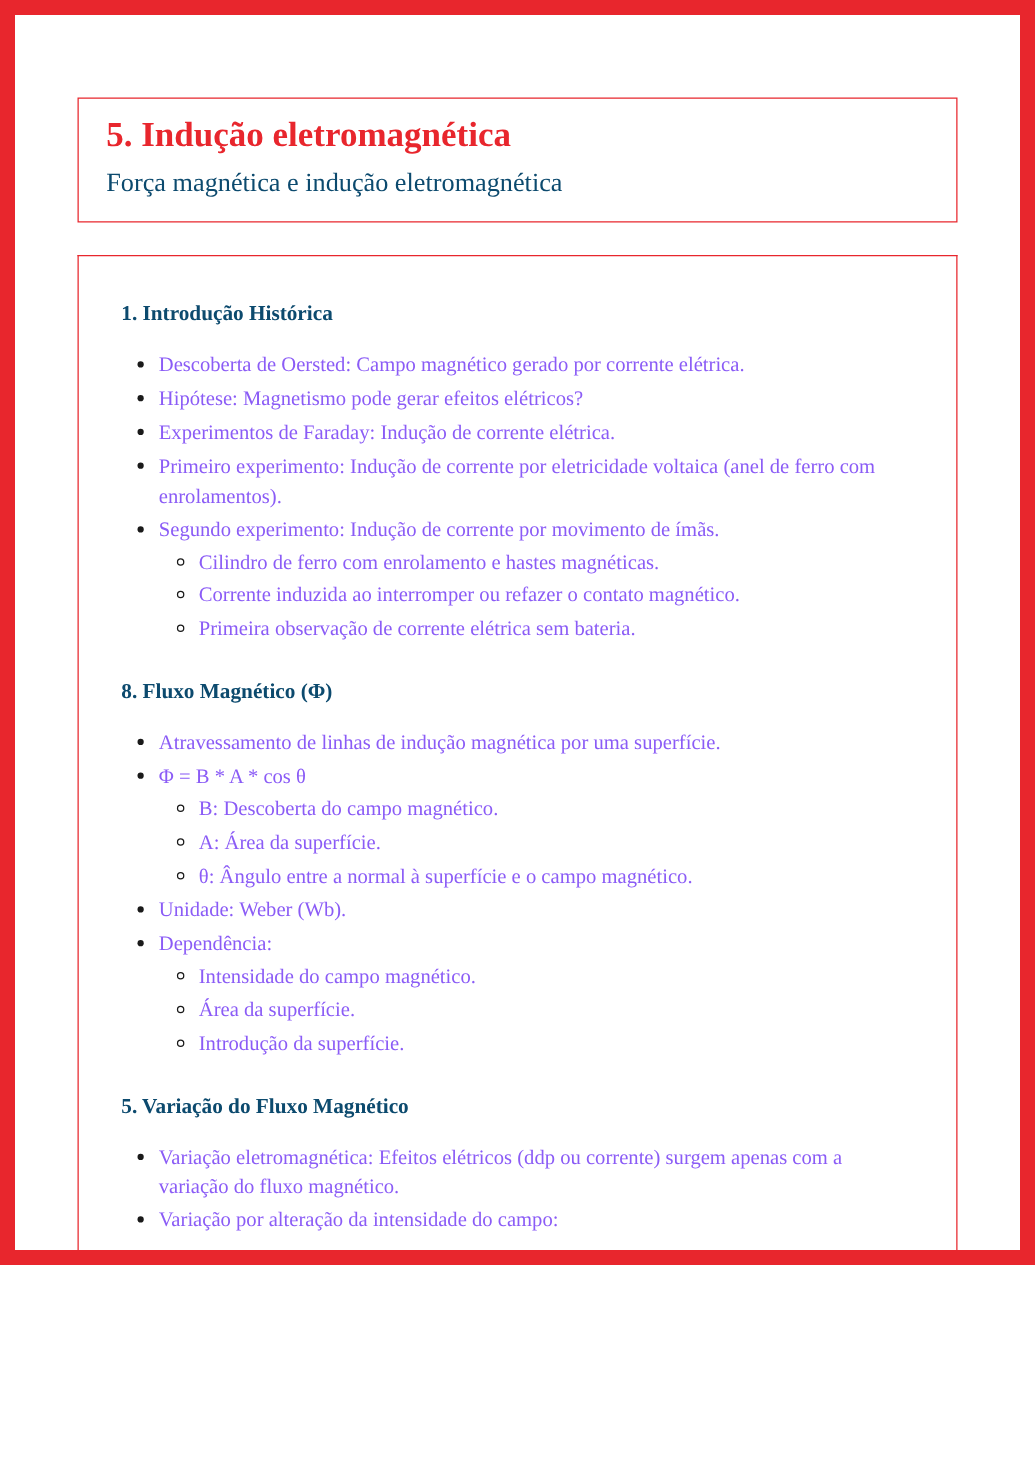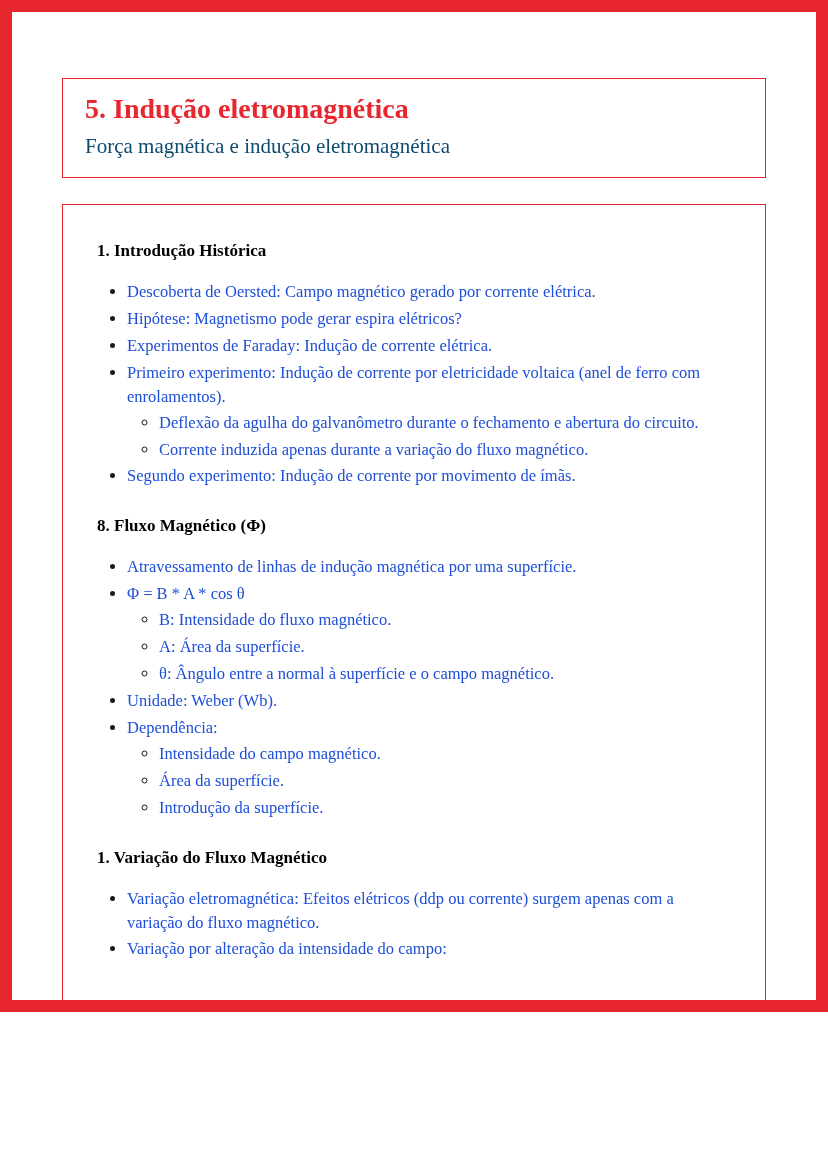--- a/index.html
+++ b/index.html
@@ -41,104 +41,105 @@
     margin: 26px 50px 0 50px;
     border: 1.5px solid var(--accent);
     border-bottom: none;
     padding: 36px 34px 20px 34px;
     flex: 1 1 auto;
     overflow: hidden;
   }
   .section-heading {
     font-size: 17px;
     font-weight: bold;
-    color: #000000;
+    color: #0c4a6e;
     margin: 28px 0 19px 0;
   }
   .section:first-child .section-heading { margin-top: 0; }
   ul.l1 {
     list-style: disc;
     padding-left: 30px;
     margin: 0;
   }
   ul.l2 {
     list-style: circle;
     padding-left: 32px;
     margin: 2px 0 2px 0;
   }
   li {
     font-size: 16.5px;
     line-height: 1.45;
     margin-bottom: 3px;
-    color: #1d4ed8;
+    color: #8b5cf6;
   }
   li::marker { color: #1a1a1a; }
 </style>
 </head>
 <body>
 
 <div class="page">
 
   <div class="header-box">
     <div class="page-title">5. Indução eletromagnética</div>
     <div class="page-subtitle">Força magnética e indução eletromagnética</div>
   </div>
 
   <div class="content-box">
 
     <div class="section">
       <div class="section-heading">1. Introdução Histórica</div>
       <ul class="l1">
         <li><span>Descoberta de Oersted: Campo magnético gerado por corrente elétrica.</span></li>
-        <li><span>Hipótese: Magnetismo pode gerar espira elétricos?</span></li>
+        <li><span>Hipótese: Magnetismo pode gerar efeitos elétricos?</span></li>
         <li><span>Experimentos de Faraday: Indução de corrente elétrica.</span></li>
       </ul>
     </div>
 
     <div class="section">
       <ul class="l1">
         <li>
           <span>Primeiro experimento: Indução de corrente por eletricidade voltaica (anel de ferro com enrolamentos).</span>
-          <ul class="l2">
-            <li><span>Deflexão da agulha do galvanômetro durante o fechamento e abertura do circuito.</span></li>
-            <li><span>Corrente induzida apenas durante a variação do fluxo magnético.</span></li>
-          </ul>
         </li>
         <li>
           <span>Segundo experimento: Indução de corrente por movimento de ímãs.</span>
+          <ul class="l2">
+            <li><span>Cilindro de ferro com enrolamento e hastes magnéticas.</span></li>
+            <li><span>Corrente induzida ao interromper ou refazer o contato magnético.</span></li>
+            <li><span>Primeira observação de corrente elétrica sem bateria.</span></li>
+          </ul>
         </li>
       </ul>
     </div>
 
     <div class="section">
       <div class="section-heading">8. Fluxo Magnético (Φ)</div>
       <ul class="l1">
         <li><span>Atravessamento de linhas de indução magnética por uma superfície.</span></li>
         <li>
           <span>Φ = B * A * cos θ</span>
           <ul class="l2">
-            <li><span>B: Intensidade do fluxo magnético.</span></li>
+            <li><span>B: Descoberta do campo magnético.</span></li>
             <li><span>A: Área da superfície.</span></li>
             <li><span>θ: Ângulo entre a normal à superfície e o campo magnético.</span></li>
           </ul>
         </li>
         <li><span>Unidade: Weber (Wb).</span></li>
         <li>
           <span>Dependência:</span>
           <ul class="l2">
             <li><span>Intensidade do campo magnético.</span></li>
             <li><span>Área da superfície.</span></li>
             <li><span>Introdução da superfície.</span></li>
           </ul>
         </li>
       </ul>
     </div>
 
     <div class="section">
-      <div class="section-heading">1. Variação do Fluxo Magnético</div>
+      <div class="section-heading">5. Variação do Fluxo Magnético</div>
       <ul class="l1">
         <li><span>Variação eletromagnética: Efeitos elétricos (ddp ou corrente) surgem apenas com a variação do fluxo magnético.</span></li>
         <li>
           <span>Variação por alteração da intensidade do campo:</span>
         </li>
       </ul>
     </div>
 
   </div>
 </div>

